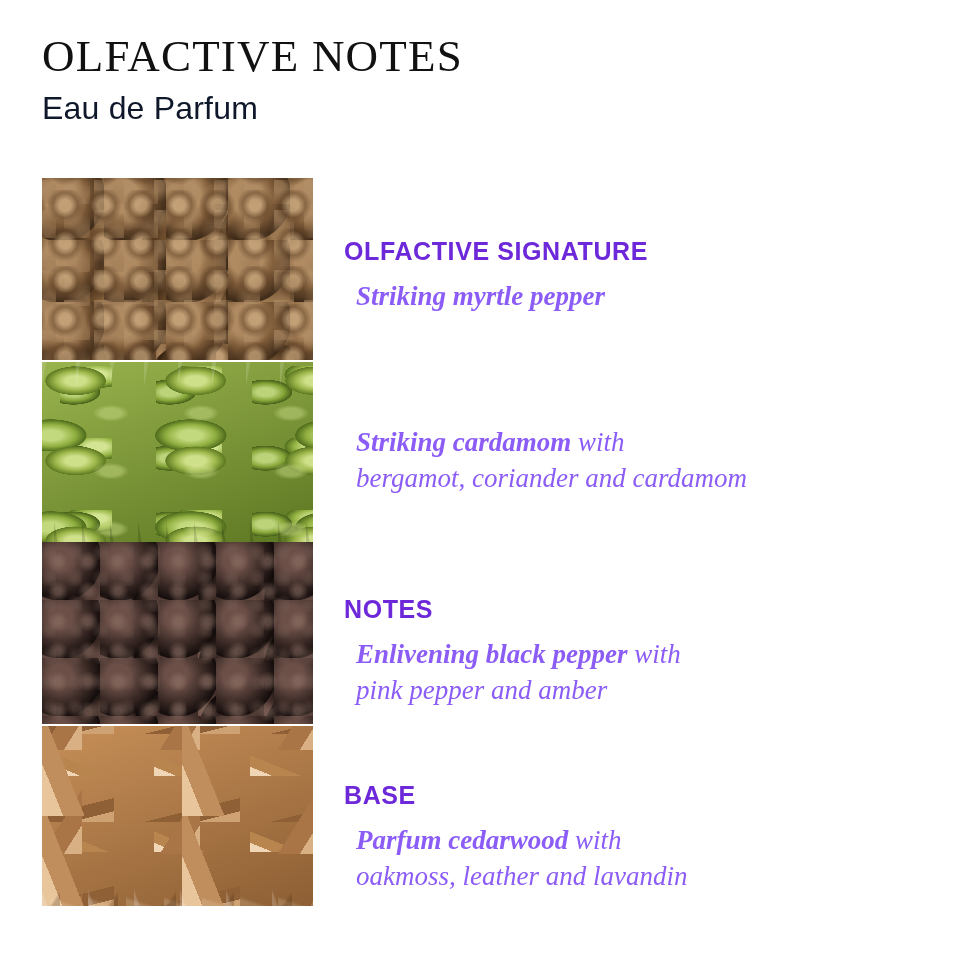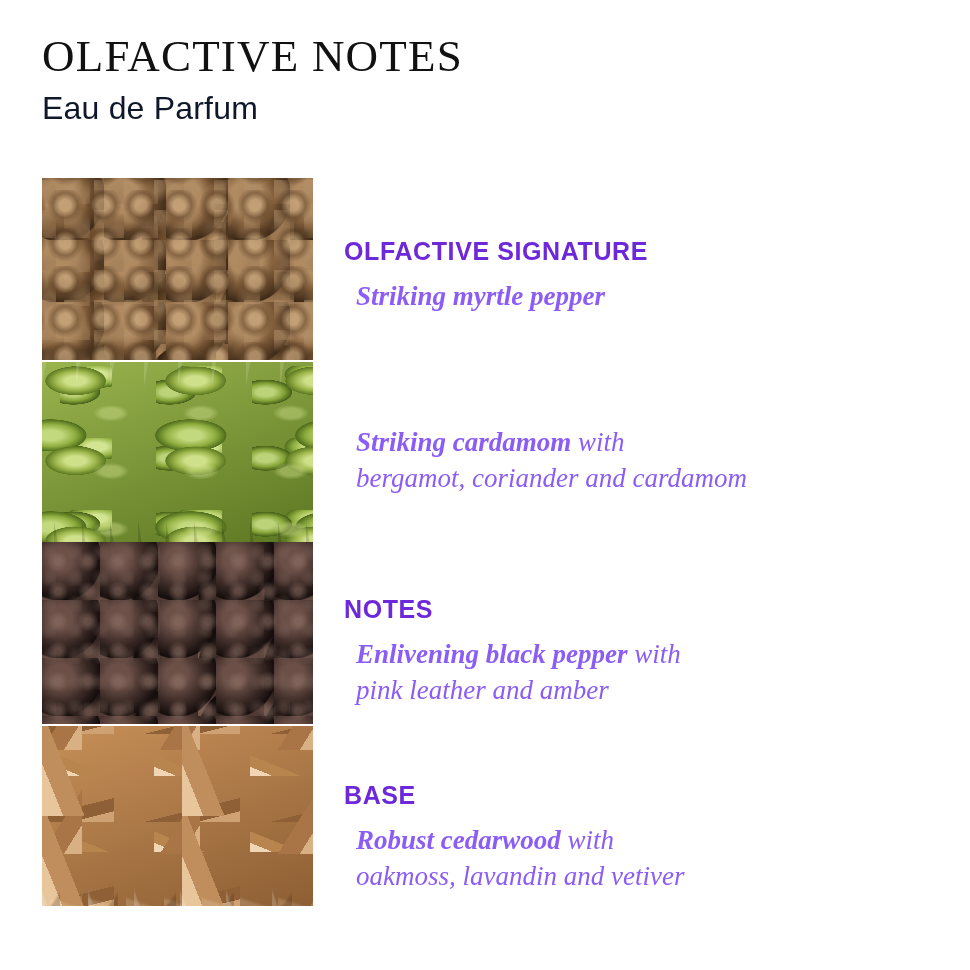--- a/index.html
+++ b/index.html
@@ -257,33 +257,33 @@
     </div>
 
     <div class="note-row row-heart">
       <div class="thumb">
         <div class="tex tex-blackpepper"></div>
       </div>
       <div class="note-text">
         <div class="note-label">NOTES</div>
         <div class="note-desc">
           <span class="strong">Enlivening black pepper</span><span> with</span><br>
-          <span>pink leather and amber</span>
+          <span>pink pepper and amber</span>
         </div>
       </div>
     </div>
 
     <div class="note-row row-base">
       <div class="thumb">
         <div class="tex tex-cedar"></div>
         <div class="thumb-divider" style="top:0;"></div>
       </div>
       <div class="note-text">
         <div class="note-label">BASE</div>
         <div class="note-desc">
-          <span class="strong">Robust cedarwood</span><span> with</span><br>
-          <span>oakmoss, lavandin and vetiver</span>
+          <span class="strong">Parfum cedarwood</span><span> with</span><br>
+          <span>oakmoss, leather and lavandin</span>
         </div>
       </div>
     </div>
 
   </div>
 </div>
 
 </body></html>

